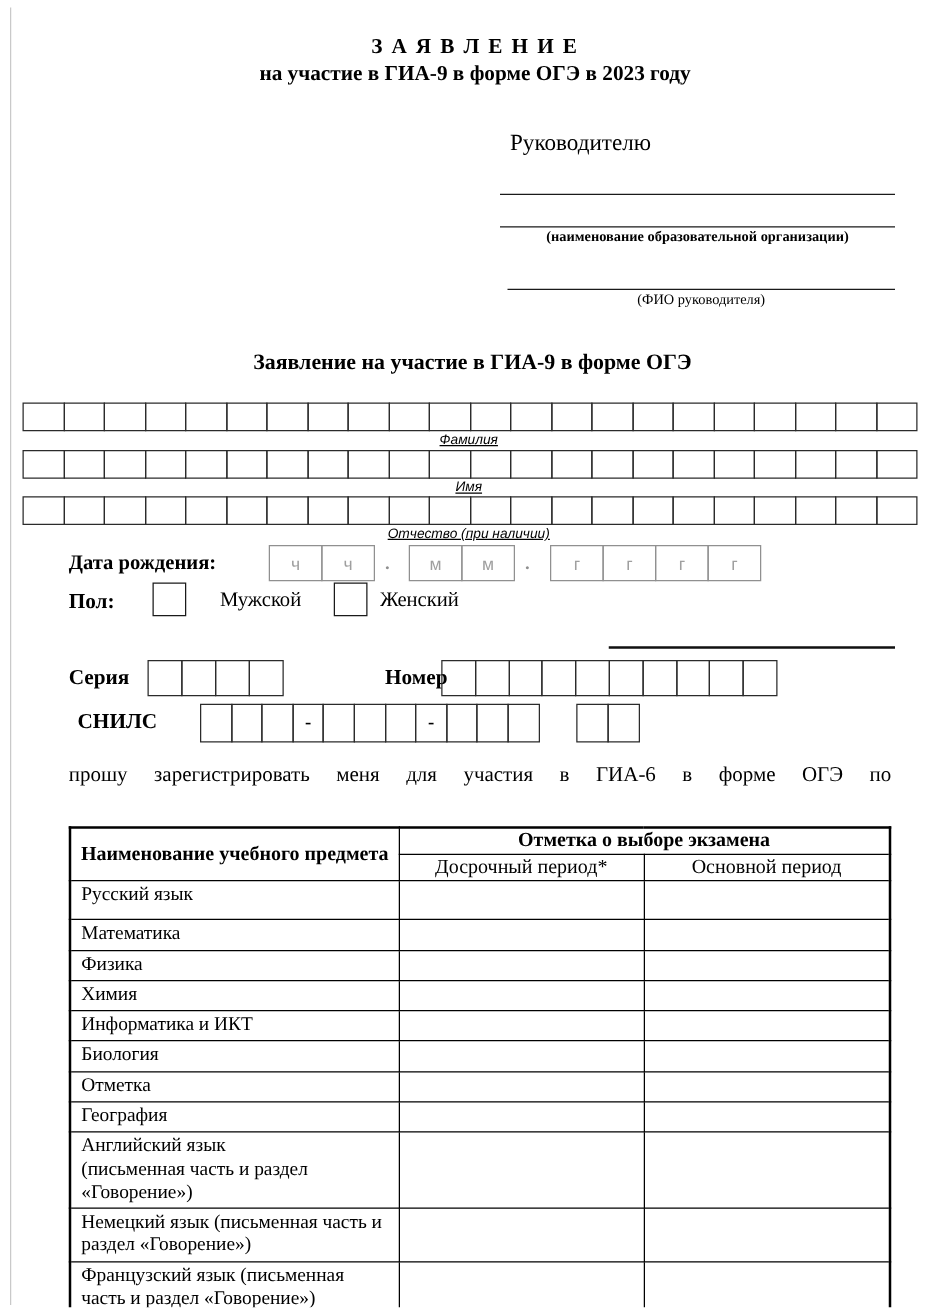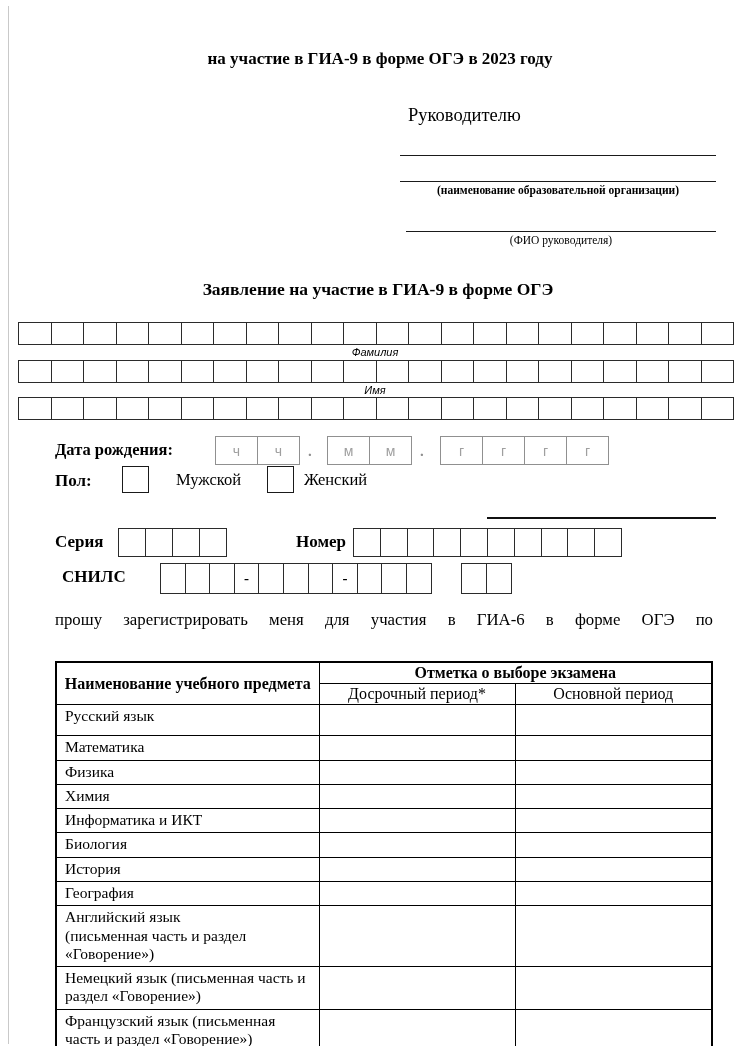--- a/index.html
+++ b/index.html
@@ -26,21 +26,21 @@
 
   .cells{position:absolute;display:flex;}
   .cell{box-sizing:border-box;border:1px solid #2b2b2b;margin-left:-1px;
         display:flex;align-items:center;justify-content:center;background:transparent;}
   .cell:first-child{margin-left:0;}
 
   .name-cells{left:18px;width:716px;height:23px;}
   .name-cells .cell{flex:1;}
   .r1{top:322px}.r2{top:360px}.r3{top:397px}
   .rowlabel{position:absolute;left:0;right:0;text-align:center;
-            font-family:"Liberation Sans",sans-serif;font-style:italic;font-size:11px;}
+            font-family:"Liberation Sans",sans-serif;font-style:italic;font-size:11px;text-decoration:underline;}
   .l1{top:346px}.l2{top:384px}.l3{top:421px}
 
   .field-label{position:absolute;font-weight:bold;white-space:nowrap;}
   .fl-date{left:55px;top:440px;font-size:16.5px;}
   .date-cells{top:436px;height:29px;}
   .date-cells .cell{width:43px;border-color:#909090;color:#9f9f9f;
                     font-family:"Liberation Sans",sans-serif;font-size:14px;}
   .g1{left:215px}.g2{left:327px}.g3{left:440px}
   .date-dot{position:absolute;top:443px;font-size:15px;font-weight:bold;color:#8f8f8f;}
   .d1{left:308px}.d2{left:420px}
@@ -53,21 +53,21 @@
   .option-label{position:absolute;font-size:16.5px;}
   .ol-male{left:159px;top:470px;margin-left:17px;}
   .ol-female{left:304px;top:470px;text-align:right;}
 
   .fl-doc{left:55px;top:498px;font-size:16.5px;}
   .u-doc{left:487px;width:229px;top:517px;height:1.5px;background:#111;}
 
   .fl-series{left:55px;top:532px;font-size:17px;}
   .series-cells{left:118px;top:528px;height:29px;}
   .series-cells .cell{width:28px;}
-  .fl-number{left:296px;top:532px;font-size:17px;}
+  .fl-number{left:308px;top:532px;font-size:17px;}
   .number-cells{left:353px;top:528px;height:29px;}
   .number-cells .cell{width:27.8px;}
 
   .fl-snils{left:62px;top:567px;font-size:17px;}
   .snils-cells{left:160px;top:563px;height:31px;}
   .snils-cells .cell{width:25.6px;font-size:15px;}
   .snils-cells .cell.dash{color:#000;font-weight:bold;}
   .snils-check{left:461px;top:563px;height:31px;}
   .snils-check .cell{width:26px;}
 
@@ -82,20 +82,21 @@
   .subjects tbody td{font-size:15.5px;line-height:1.18;padding:2px 4px 3px 8px;}
   .subjects td.subj{white-space:pre-line;}
   .subjects tbody tr.tall td{padding-bottom:10px;}
 </style>
 </head>
 <body>
 
 <div class="page">
   <div class="page-edge-left"></div>
 
+  <div class="title1">З А Я В Л Е Н И Е</div>
   <div class="title2">на участие в ГИА-9 в форме ОГЭ в 2023 году</div>
 
   <div class="addressee">Руководителю</div>
   <div class="uline u1"></div>
   <div class="uline u2"></div>
   <div class="caption c1">(наименование образовательной организации)</div>
   <div class="uline u3"></div>
   <div class="caption c2">(ФИО руководителя)</div>
 
   <div class="heading">Заявление на участие в ГИА-9 в форме ОГЭ</div>
@@ -167,20 +168,21 @@
       <span class="cell"></span>
       <span class="cell"></span>
       <span class="cell"></span>
       <span class="cell"></span>
       <span class="cell"></span>
       <span class="cell"></span>
       <span class="cell"></span>
       <span class="cell"></span>
       <span class="cell"></span>
     </div>
+  <div class="rowlabel l3">Отчество (при наличии)</div>
 
   <div class="field-label fl-date">Дата рождения:</div>
   <div class="cells date-cells g1">
       <span class="cell ph">ч</span>
       <span class="cell ph">ч</span>
     </div>
   <div class="date-dot d1">.</div>
   <div class="cells date-cells g2">
       <span class="cell ph">м</span>
       <span class="cell ph">м</span>
@@ -286,21 +288,21 @@
           <td class="subj">Информатика и ИКТ</td>
           <td></td>
           <td></td>
         </tr>
         <tr>
           <td class="subj">Биология</td>
           <td></td>
           <td></td>
         </tr>
         <tr>
-          <td class="subj">История</td>
+          <td class="subj">Отметка</td>
           <td></td>
           <td></td>
         </tr>
         <tr>
           <td class="subj">География</td>
           <td></td>
           <td></td>
         </tr>
         <tr>
           <td class="subj">Английский язык

